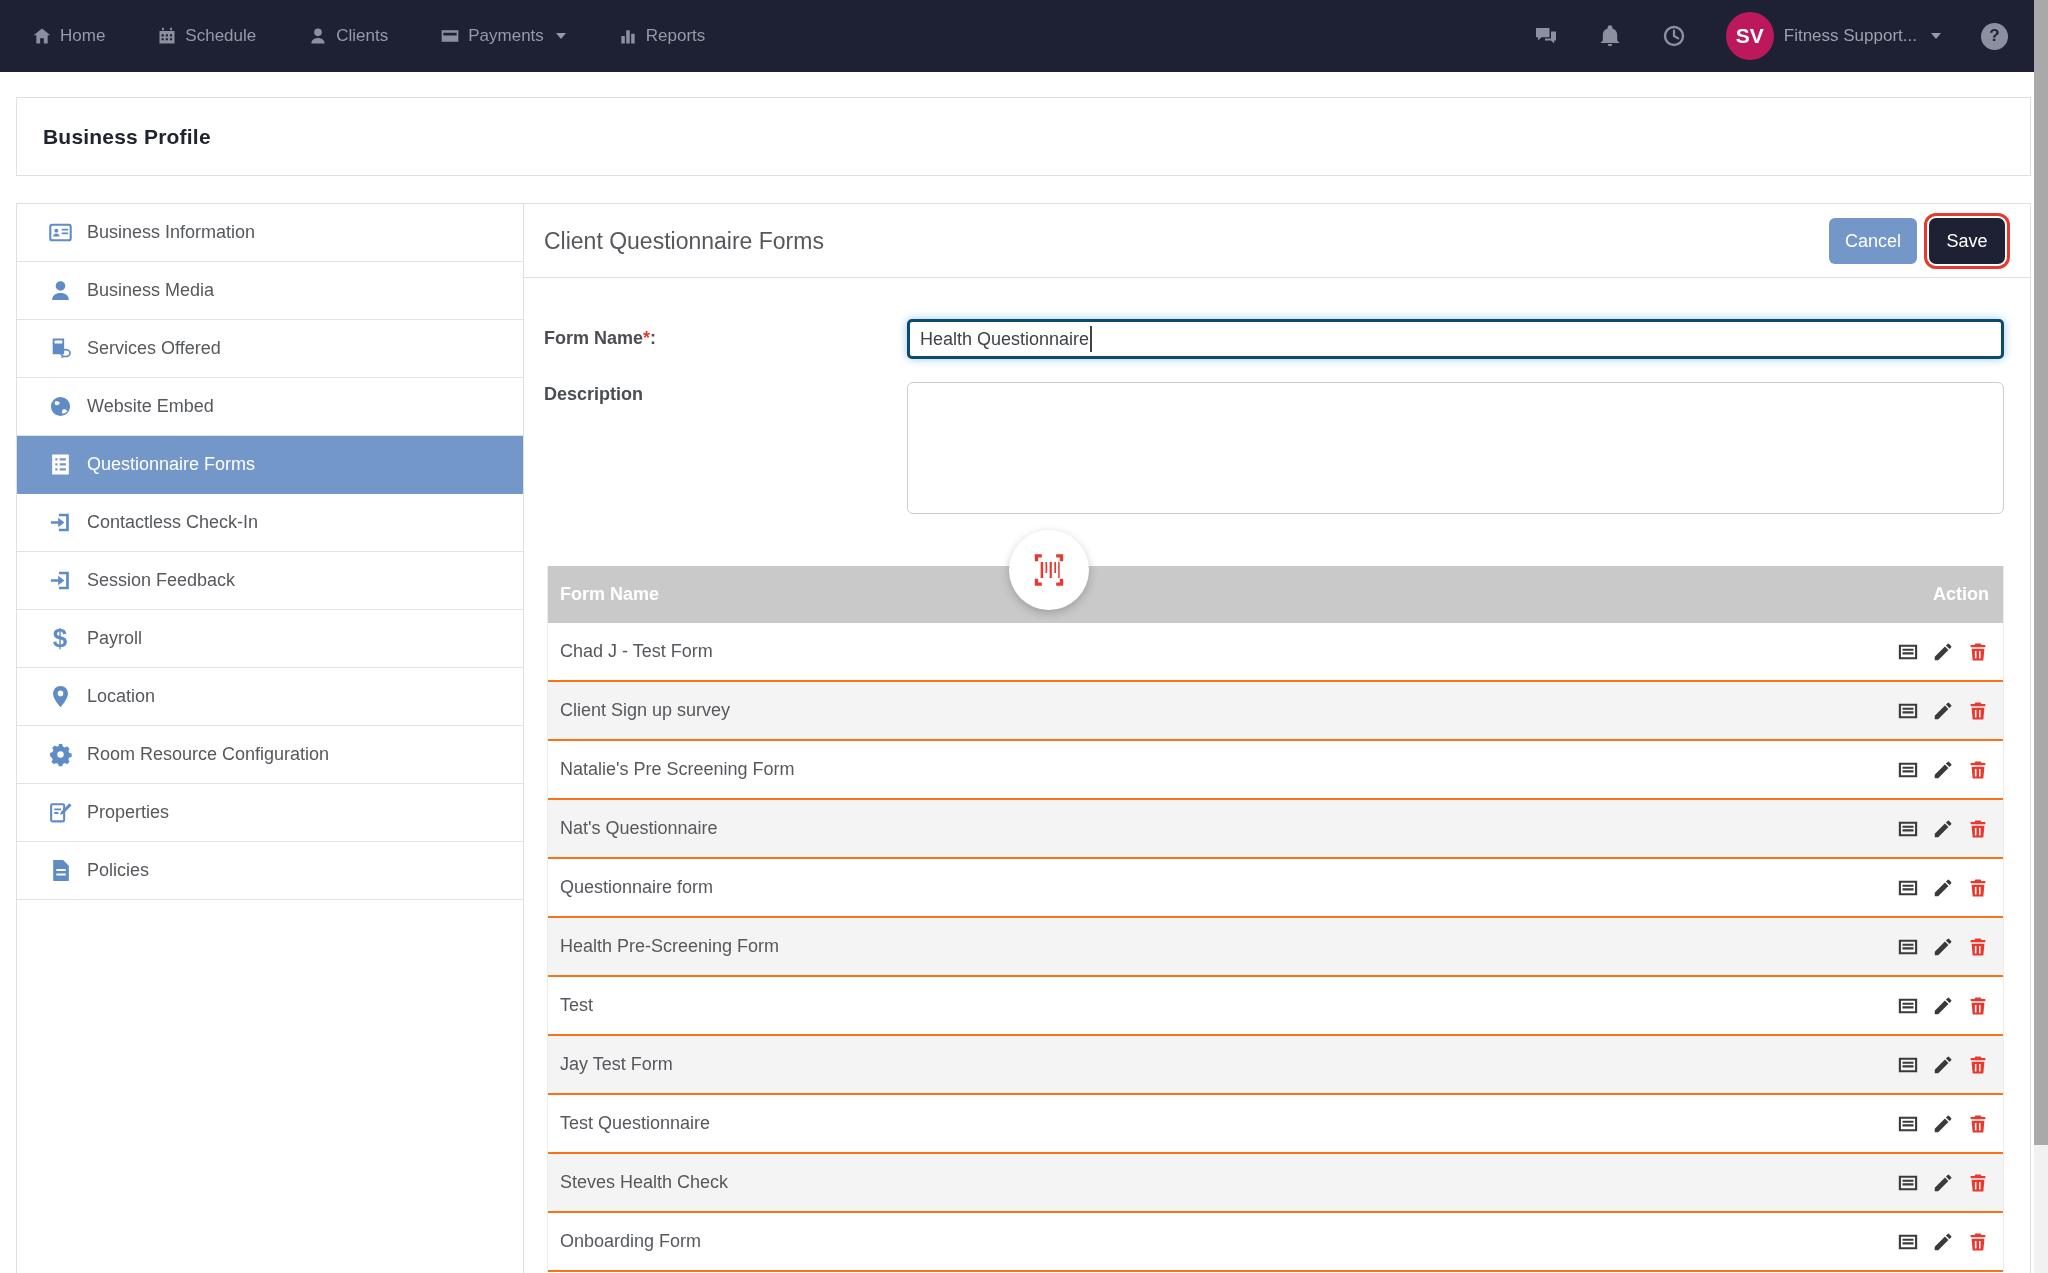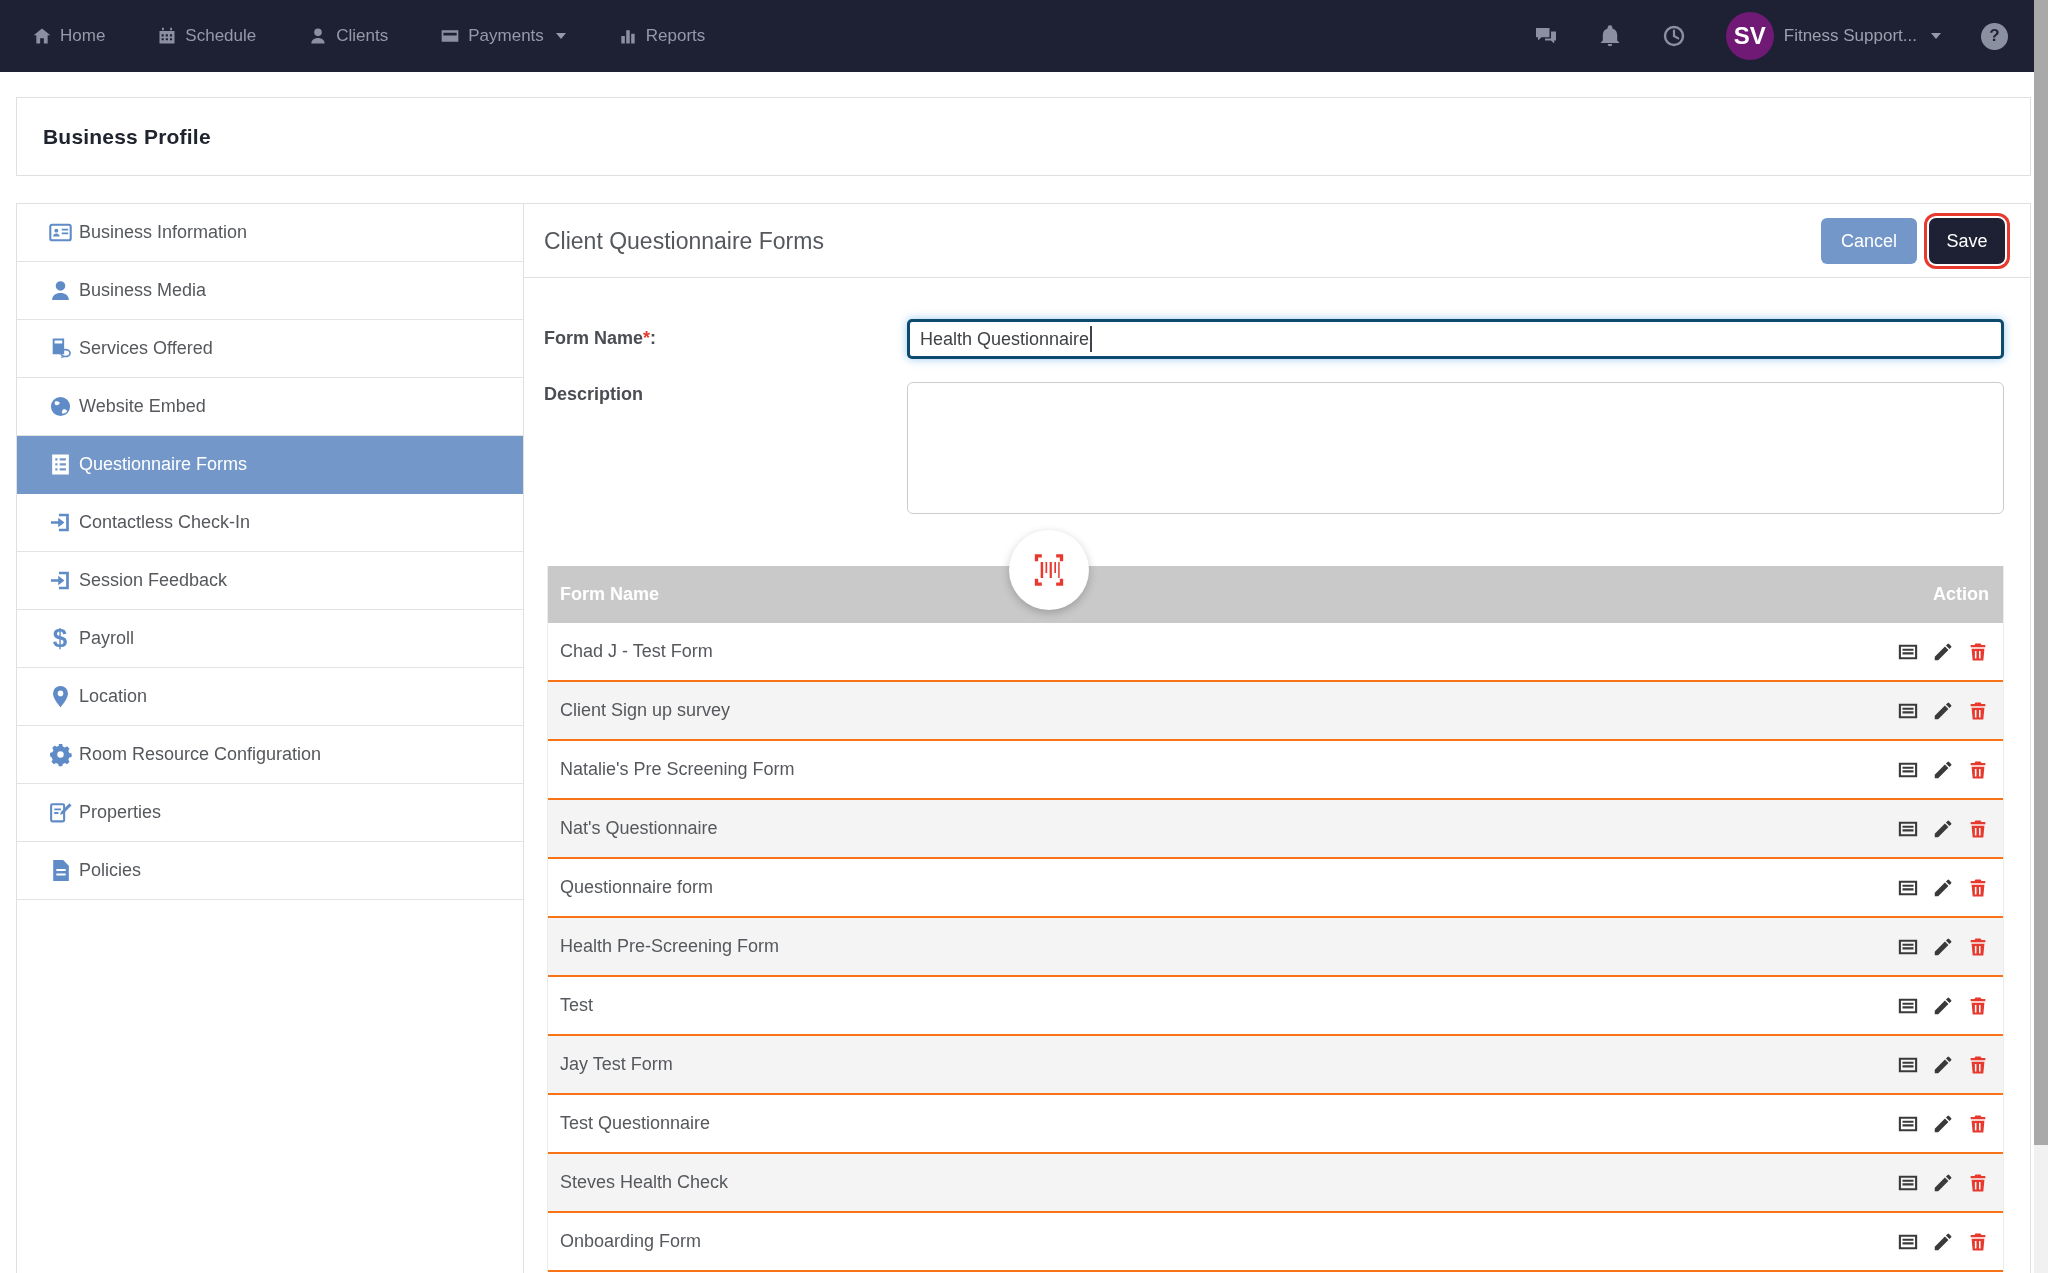--- a/index.html
+++ b/index.html
@@ -17,22 +17,22 @@
   }
   .nav-left { display:flex; align-items:center; padding-left:32px; gap:52px; }
   .nav-item { display:flex; align-items:center; gap:8px; color:#959aa9; font-size:17px; cursor:pointer; }
   .nav-item svg { width:20px; height:20px; color:#8b90a1; }
   .caret { width:0; height:0; border-left:5px solid transparent; border-right:5px solid transparent; border-top:6px solid #959aa9; display:inline-block; margin-left:4px; }
   .nav-right { position:absolute; right:40px; top:0; height:72px; display:flex; align-items:center; gap:40px; }
   .nav-ico { color:#8b90a1; cursor:pointer; display:flex; align-items:center; }
   .nav-ico svg { width:24px; height:24px; }
   .account { display:flex; align-items:center; gap:10px; cursor:pointer; }
   .avatar {
-    width:48px; height:48px; border-radius:50%; background:#701a75; color:#ffffff;
-    display:flex; align-items:center; justify-content:center; font-size:24px; font-weight:bold;text-align:right;
+    width:48px; height:48px; border-radius:50%; background:#be185d; color:#ffffff;
+    display:flex; align-items:center; justify-content:center; font-size:21px; font-weight:bold;text-align:right;
   }
   .account-name { color:#9aa0ae; font-size:17px; }
   .help-circle {
     width:27px; height:27px; border-radius:50%; background:#8b90a1; color:#1d2133;
     display:flex; align-items:center; justify-content:center; font-size:17px; font-weight:bold; cursor:pointer;
   }
 
   
   .title-box {
     position:absolute; left:16px; top:97px; width:2015px; height:79px;
@@ -42,36 +42,36 @@
 
   
   .content {
     position:absolute; left:16px; top:203px; width:2015px; height:1070px;
     border:1px solid #e0e0e0; border-bottom:none; background:#fff; display:flex;
   }
 
   
   .sidebar { width:507px; border-right:1px solid #e0e0e0; }
   .side-item {
-    height:58px; display:flex; align-items:center; padding-left:28px; gap:4px;
+    height:58px; display:flex; align-items:center; padding-left:28px; gap:12px;
     border-bottom:1px solid #e3e3e3; font-size:18px; color:#55585c; cursor:pointer; background:#fff;
   }
   .side-item .si-ico { width:30px; display:flex; justify-content:center; color:#5f8bc7; }
   .side-item svg { width:25px; height:25px; }
   .side-item.selected { background:#7497c9; color:#ffffff; border-bottom-color:#7497c9; }
   .side-item.selected .si-ico { color:#ffffff; }
   .dollar-glyph { font-size:26px; font-weight:bold; line-height:25px; font-family:"Liberation Sans",sans-serif; }
 
   
   .main { position:relative; flex:1; }
   .main-hdr { position:relative; height:74px; border-bottom:1px solid #e0e0e0; }
   .main-hdr h2 { position:absolute; left:20px; top:0; line-height:74px; font-size:23px; font-weight:normal; color:#55585c; }
   .hdr-actions { position:absolute; right:25px; top:14px; display:flex; gap:12px; }
   .btn { border:none; border-radius:6px; height:46px; font-size:18px; color:#fff; cursor:pointer; font-family:"Liberation Sans",sans-serif; }
-  .btn-cancel { width:96px; background:#7497c9; }
+  .btn-cancel { width:88px; background:#7497c9; }
   .btn-save  { width:76px; background:#1d2133; box-shadow:0 0 0 2px #ffffff, 0 0 0 5px #e8392f; border-radius:7px; }
 
   .form-label { position:absolute; left:20px; font-size:18px; font-weight:bold; color:#4a4d52; }
   .req { color:#e8392f; }
   .field-name {
     position:absolute; left:383px; top:115px; width:1097px; height:40px;
     border:3px solid #0c4a6e; border-radius:5px; padding:0 10px; font-size:18px; color:#3f4246;
     font-family:"Liberation Sans",sans-serif; outline:none;
     box-shadow:0 0 10px rgba(102,175,233,.65);
   }

